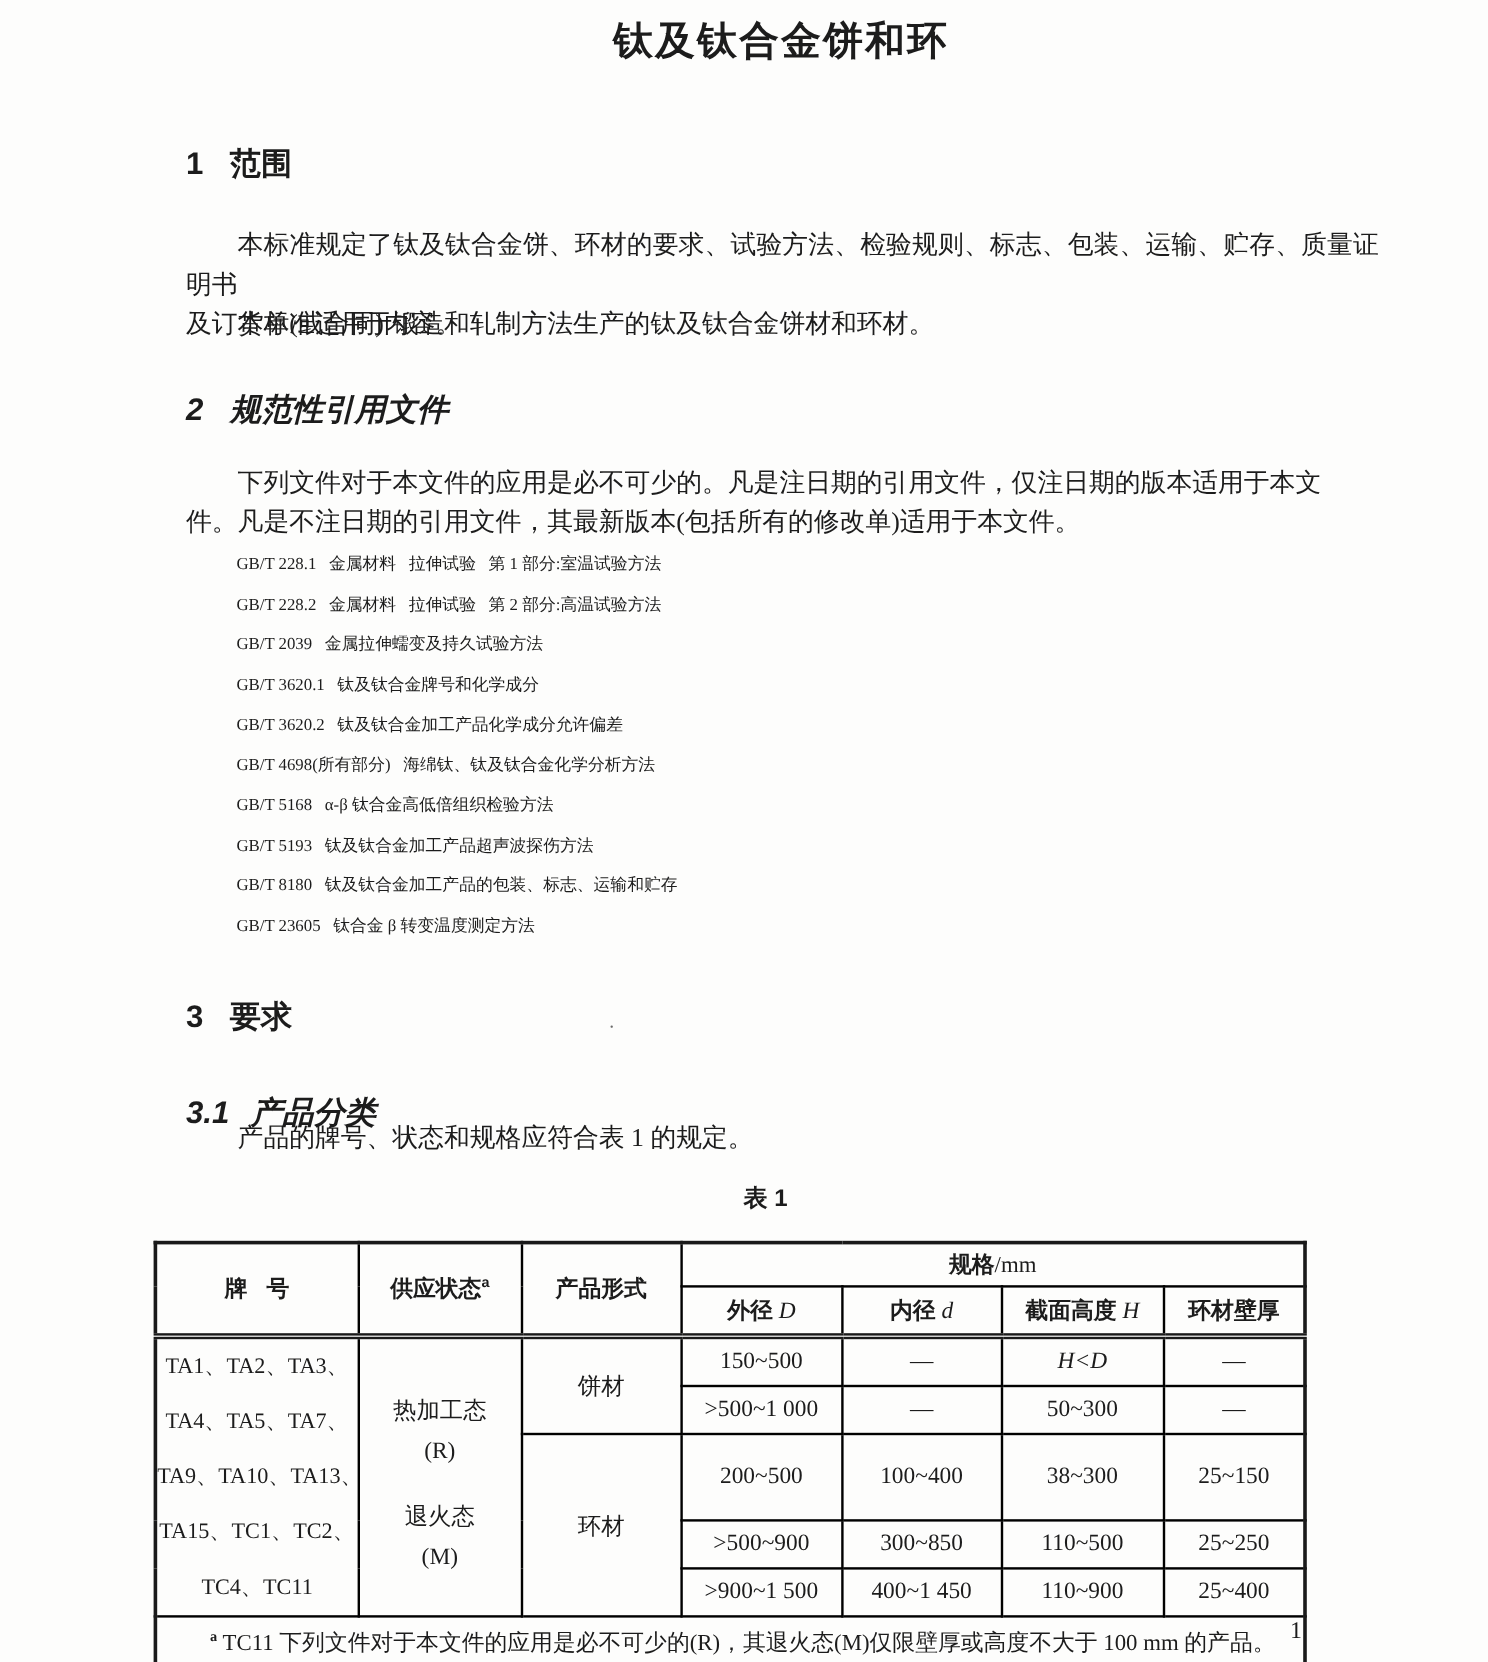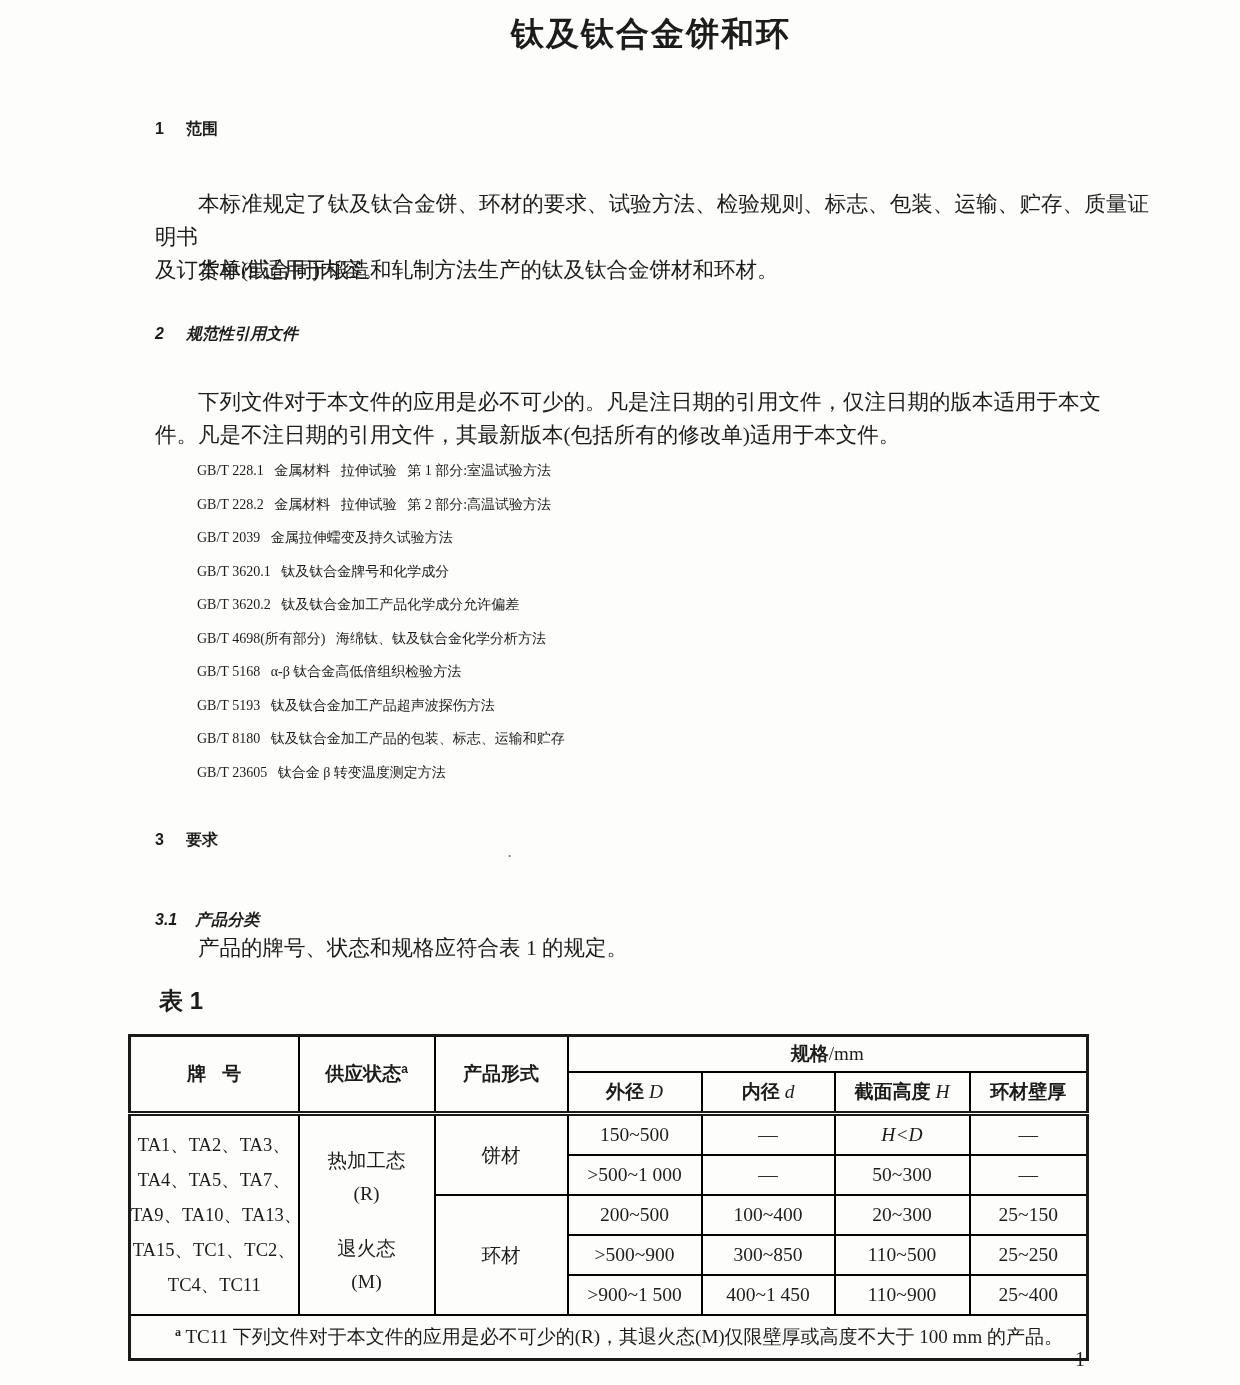--- a/index.html
+++ b/index.html
@@ -19,43 +19,43 @@
     top:12px;left:0;width:100%;
     text-align:center;
     font-family:"Liberation Sans","DejaVu Sans",sans-serif;
     font-weight:700;font-size:33px;letter-spacing:2px;
   }
 
   
   .sec-head{
     left:124px;
     font-family:"Liberation Sans","DejaVu Sans",sans-serif;
-    font-weight:700;font-size:16px;
+    font-weight:700;font-size:26px;
     white-space:nowrap;
   }
   .sec-head .num{display:inline-block;margin-right:22px;font-family:"Liberation Sans","DejaVu Sans",sans-serif;}
 
   
   .para{
     left:124px;width:994px;
     font-size:21.5px;line-height:33px;
     text-indent:2em;
     white-space:pre-line;
     text-align:justify;
   }
 
   
   .ref-list{left:166px;font-size:14px;line-height:33.5px;}
   .ref-item{white-space:pre;}
 
   
   .tbl-caption{
-    top:985px;left:128px;width:958px;
-    font-family:"Liberation Sans","DejaVu Sans",sans-serif;
-    font-weight:700;font-size:24px;
+    top:985px;left:128px;width:958px;text-align:center;
+    font-family:"Liberation Sans","DejaVu Sans",sans-serif;
+    font-weight:700;font-size:20px;
   }
 
   
   table.spec{
     position:absolute;top:1034px;left:128px;
     width:958px;
     border-collapse:collapse;table-layout:fixed;
     border:3px solid #1a1a1a;
     font-size:19.5px;
   }
@@ -78,21 +78,21 @@
     font-family:"Liberation Serif","DejaVu Serif",serif;
     font-style:italic;font-weight:500;font-size:19.5px;
     margin-left:5px;
   }
   .unit{
     font-family:"Liberation Serif","DejaVu Serif",serif;
     font-weight:400;font-size:19px;
   }
   .math{font-style:italic;font-family:"Liberation Serif","DejaVu Serif",serif;}
   td.brand-cell{
-    white-space:pre;line-height:35px;font-size:18.5px;
+    white-space:pre;line-height:46px;font-size:18.5px;
   }
   .supply-inner{
     height:184px;box-sizing:border-box;
     display:flex;flex-direction:column;justify-content:space-between;
     padding:21px 0 9px;
     line-height:33px;white-space:pre-line;
   }
   tr.footnote-row td{
     height:42px;text-align:left;padding-left:44px;font-size:19px;
   }
@@ -194,21 +194,21 @@
       <tr>
         <td>&gt;500~1 000</td>
         <td>—</td>
         <td>50~300</td>
         <td>—</td>
       </tr>
       <tr>
         <td rowspan="3">环材</td>
         <td>200~500</td>
         <td>100~400</td>
-        <td>20~300</td>
+        <td>38~300</td>
         <td>25~150</td>
       </tr>
       <tr>
         <td>&gt;500~900</td>
         <td>300~850</td>
         <td>110~500</td>
         <td>25~250</td>
       </tr>
       <tr>
         <td>&gt;900~1 500</td>

